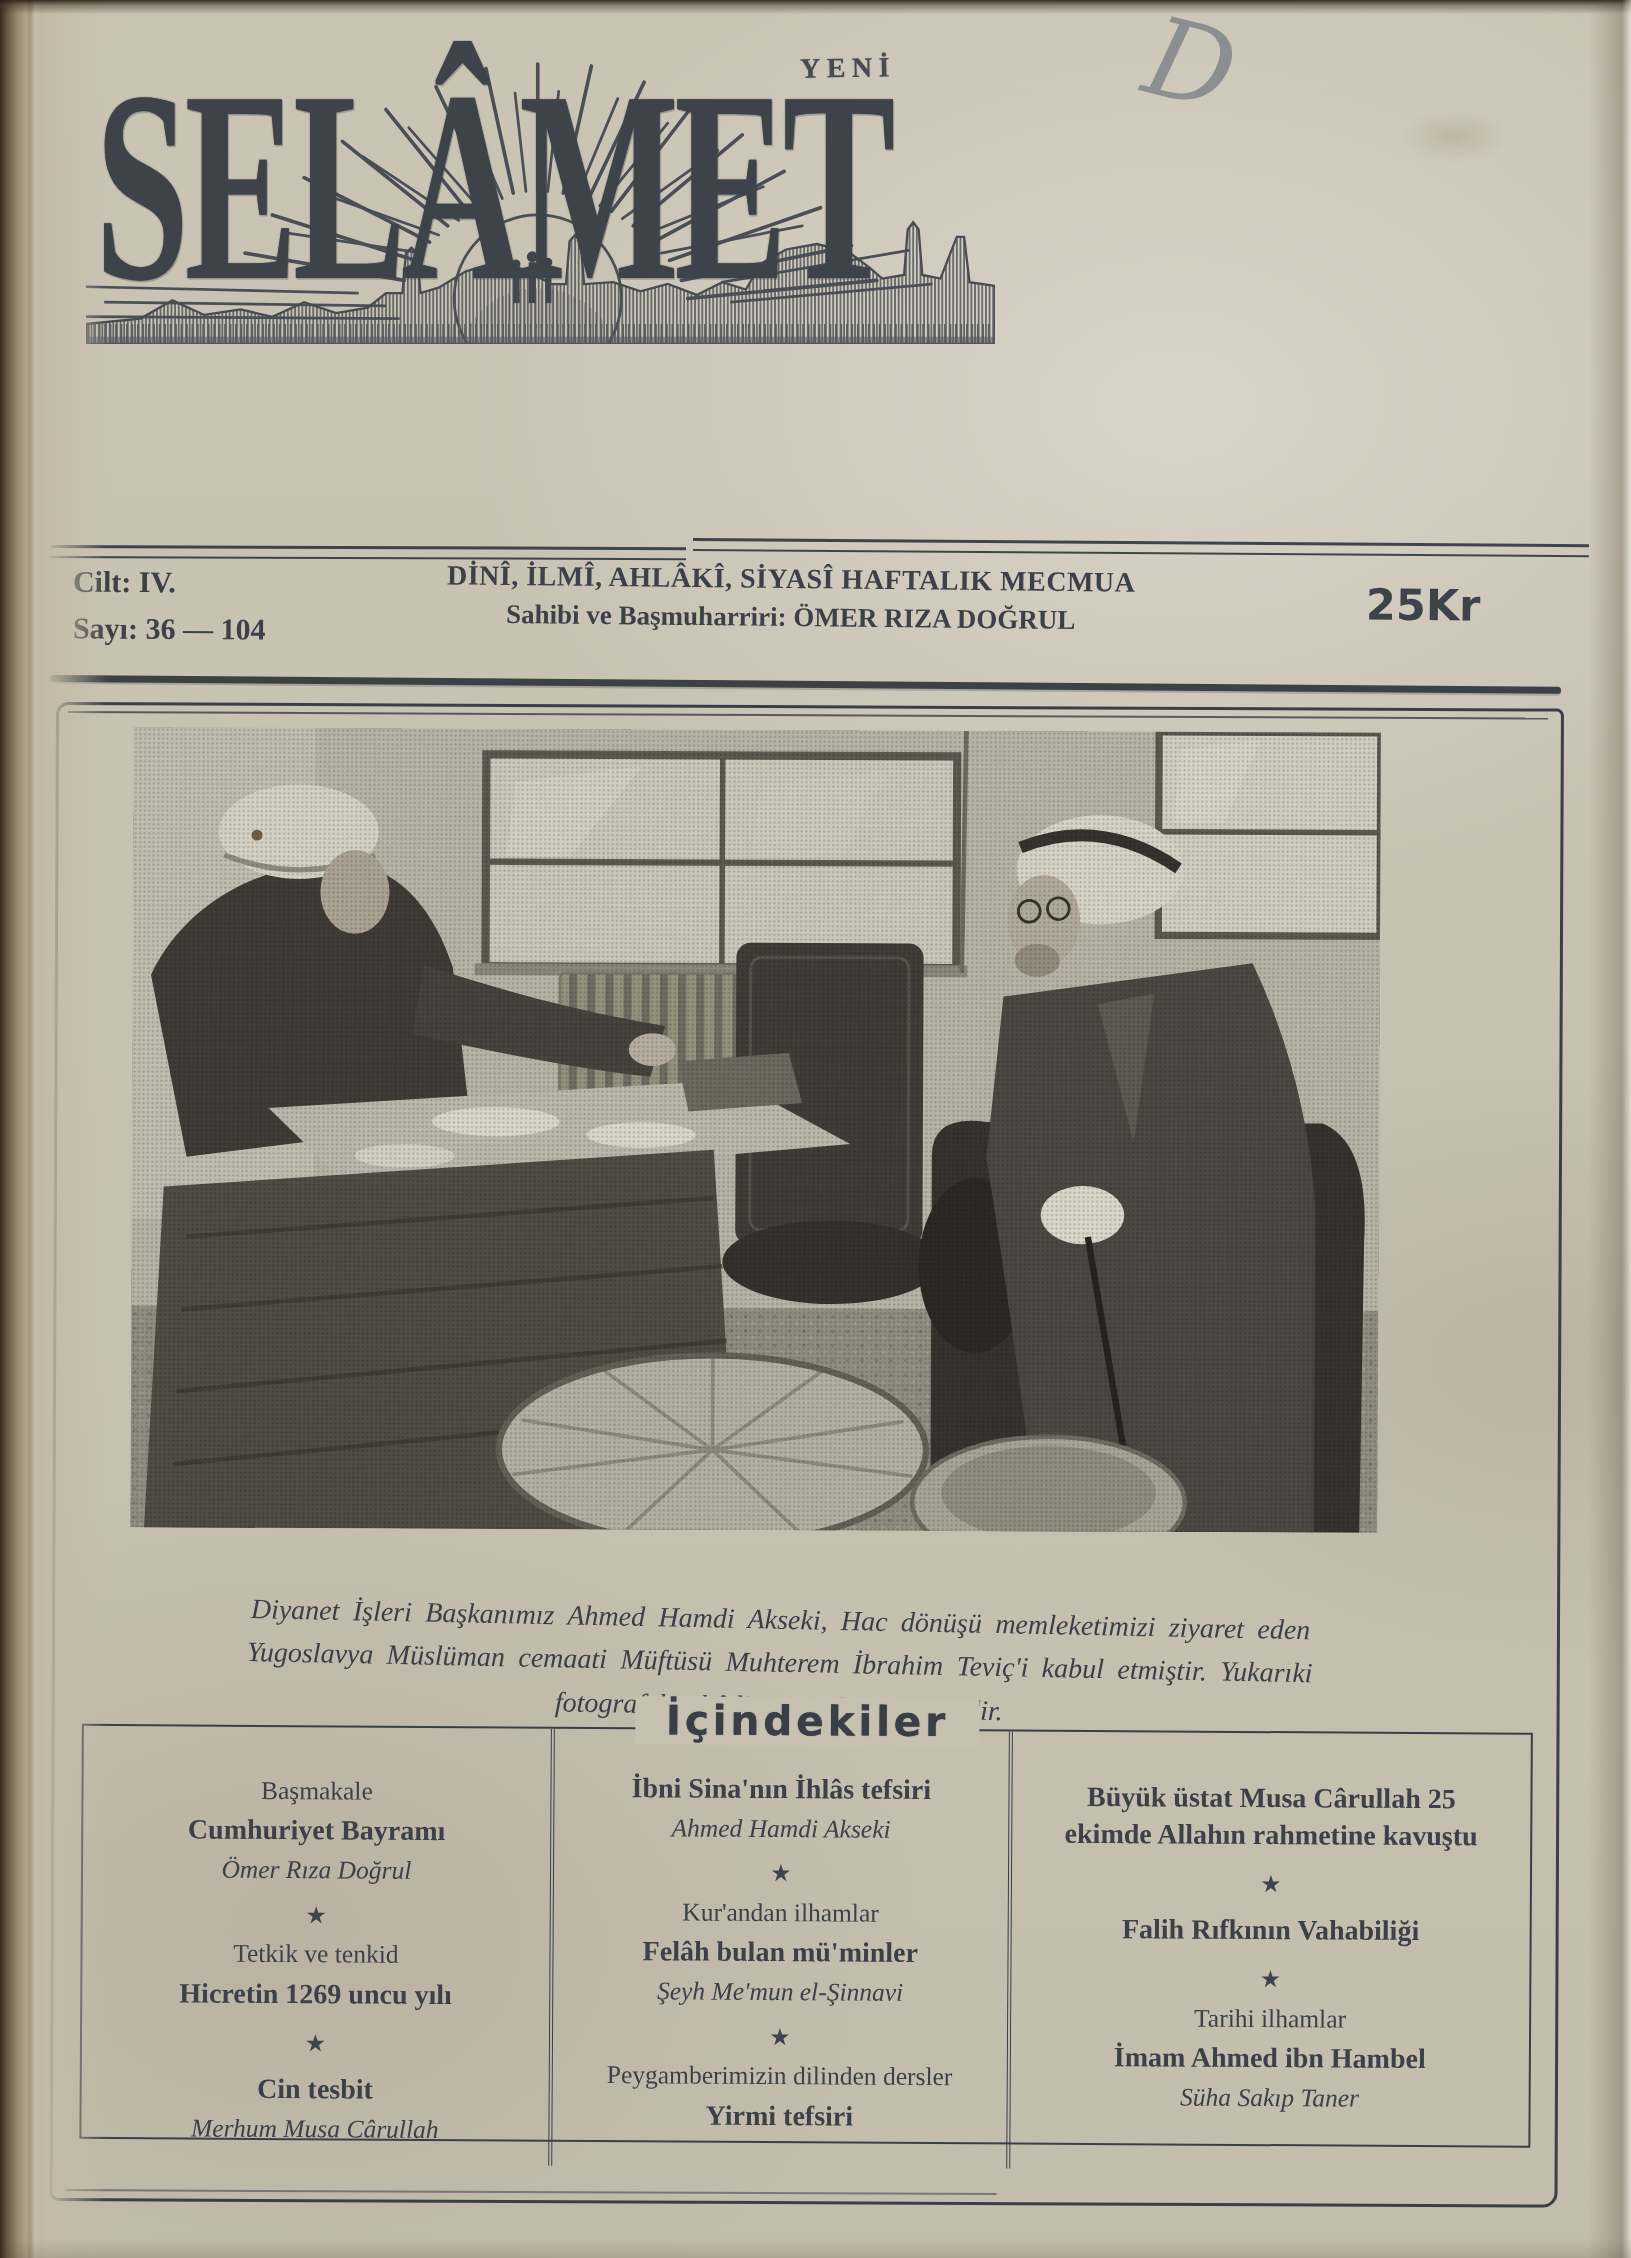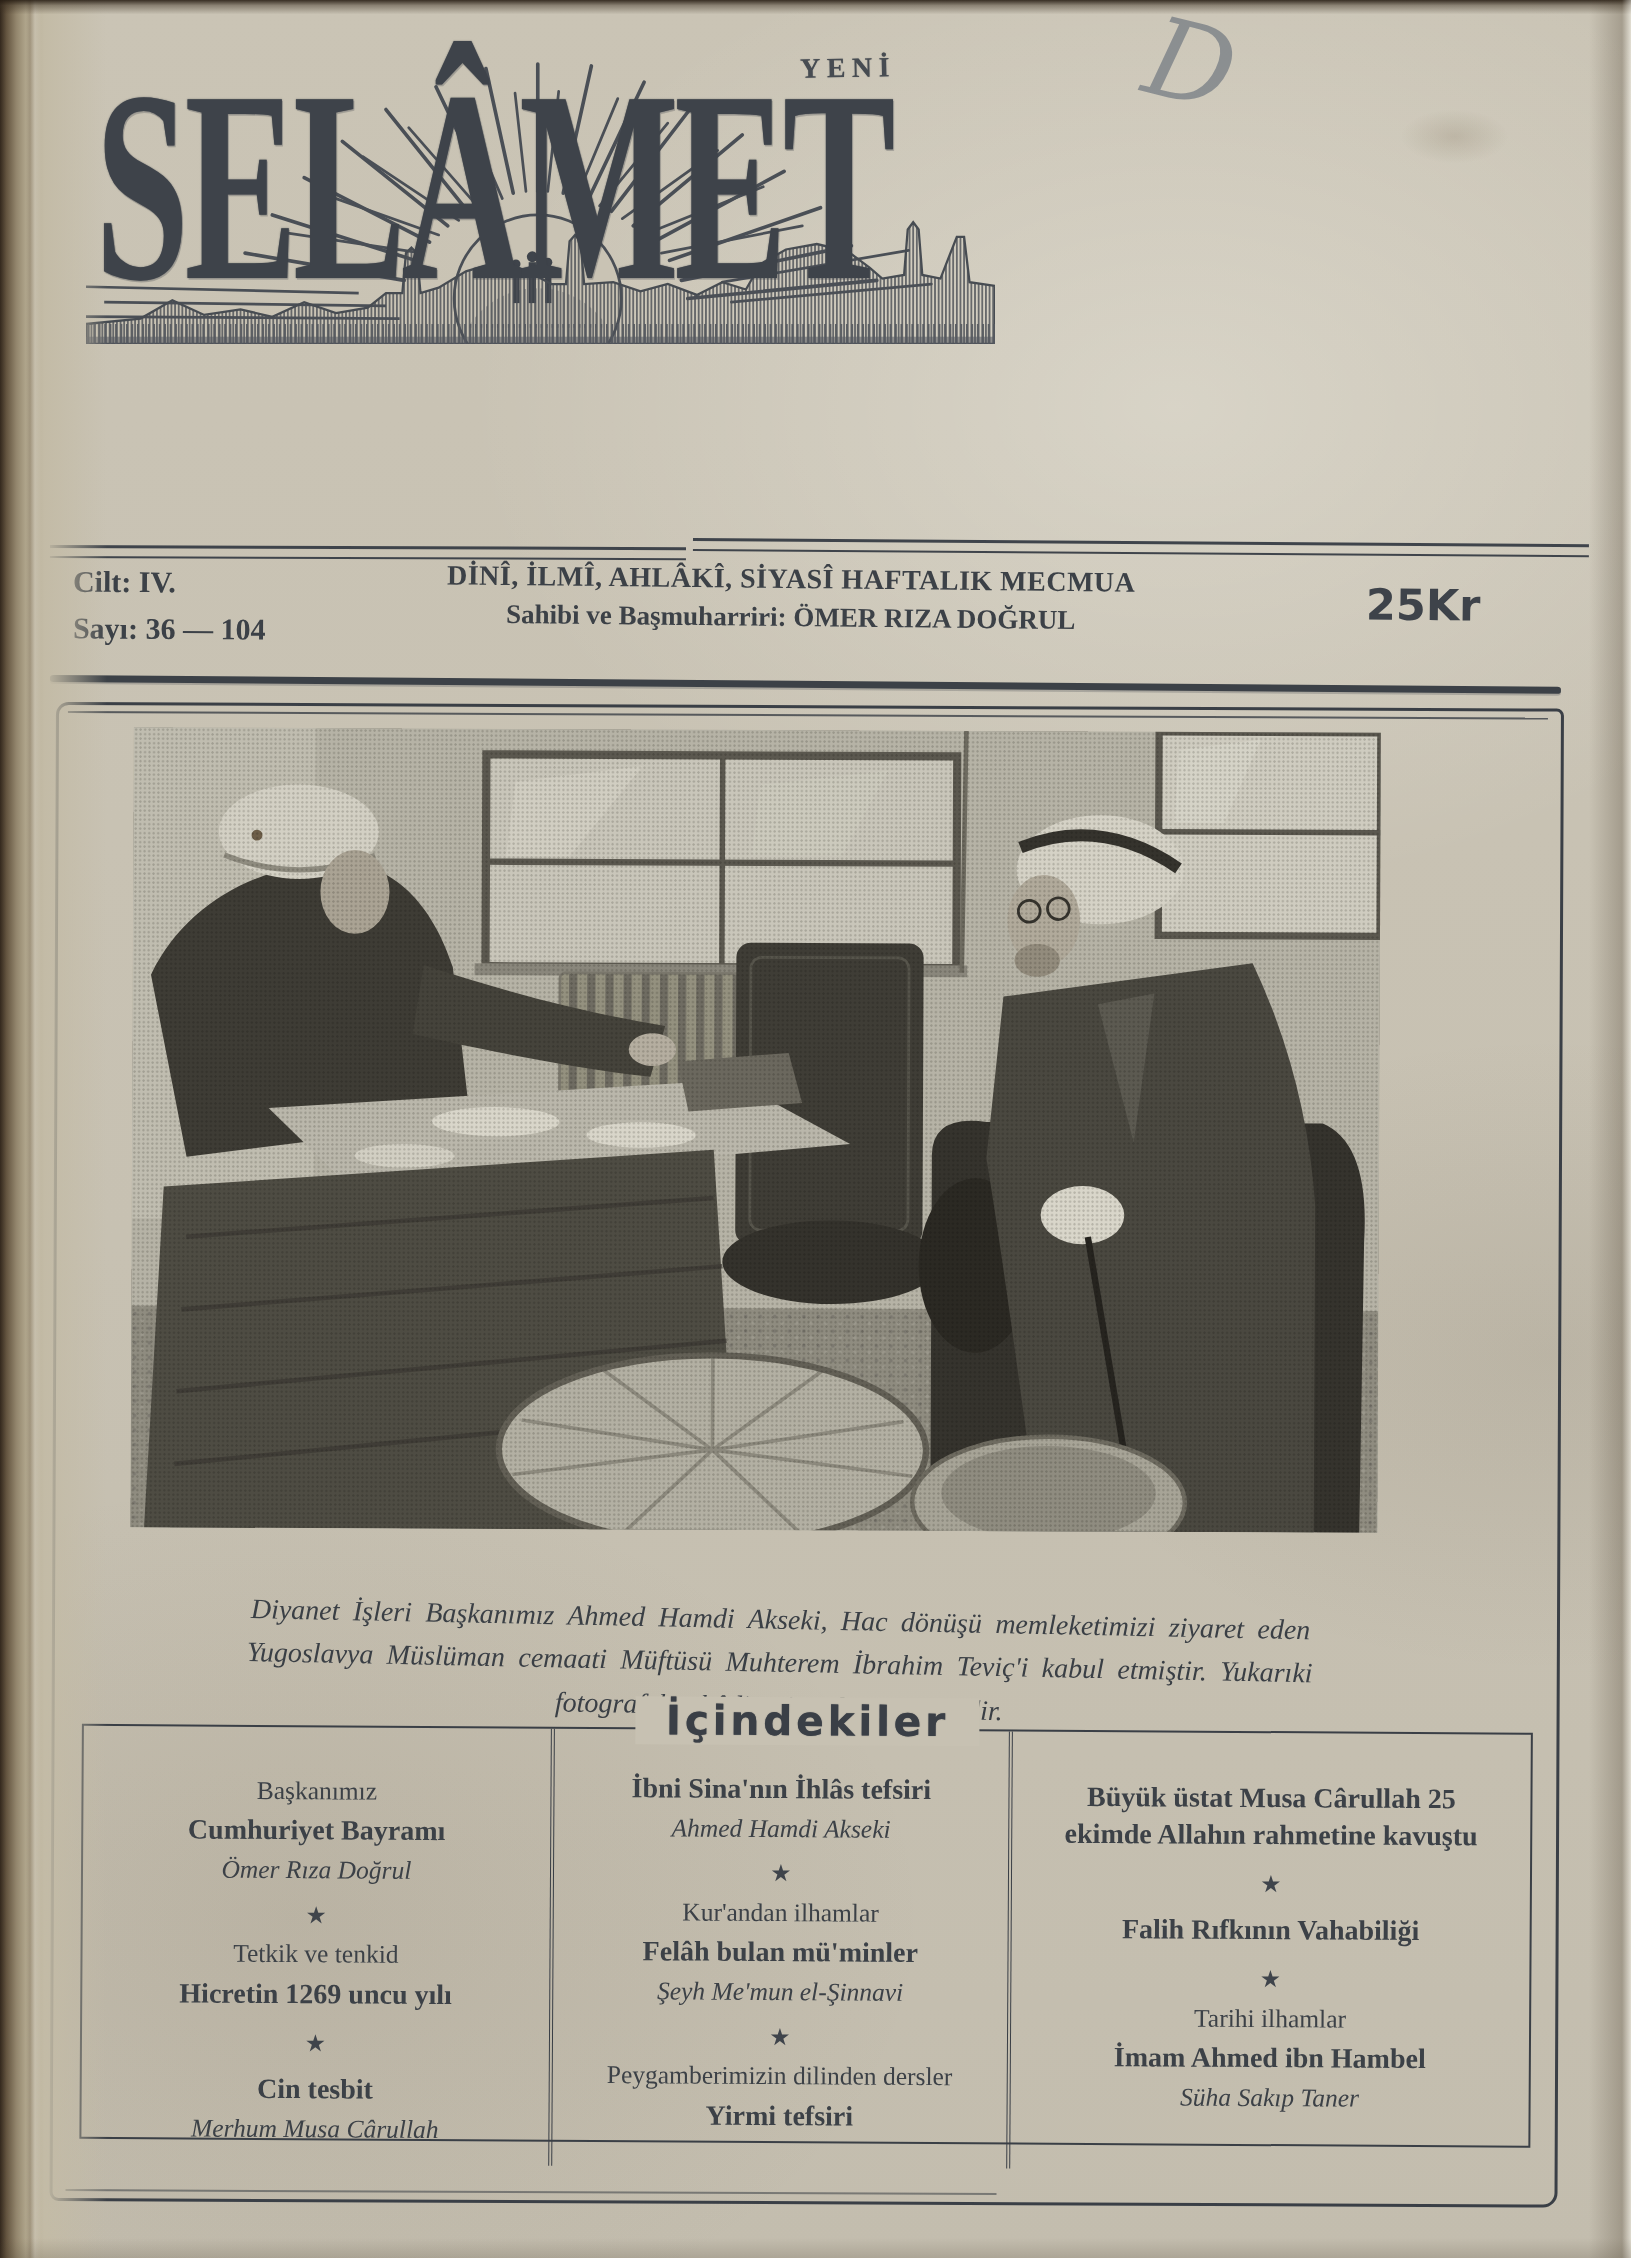--- a/index.html
+++ b/index.html
@@ -303,21 +303,21 @@
   <p class="caption">
     <span class="cap-line">Diyanet İşleri Başkanımız Ahmed Hamdi Akseki, Hac dönüşü memleketimizi ziyaret eden</span>
     <span class="cap-line">Yugoslavya Müslüman cemaati Müftüsü Muhterem İbrahim Teviç'i kabul etmiştir. Yukarıki</span>
     <span class="cap-line">fotograf bu hâdiseyi tesbit etmektedir.</span>
   </p>
 
   <section class="contents">
     <h2 class="contents-title">İçindekiler</h2>
 
     <div class="ccol ccol-1">
-      <div class="c-label">Başkanımız</div>
+      <div class="c-label">Başmakale</div>
       <div class="c-title">Cumhuriyet Bayramı</div>
       <div class="c-author">Ömer Rıza Doğrul</div>
       <div class="c-star">★</div>
       <div class="c-label">Tetkik ve tenkid</div>
       <div class="c-title">Hicretin 1269 uncu yılı</div>
       <div class="c-star">★</div>
       <div class="c-title">Cin tesbit</div>
       <div class="c-author">Merhum Musa Cârullah</div>
     </div>
 

